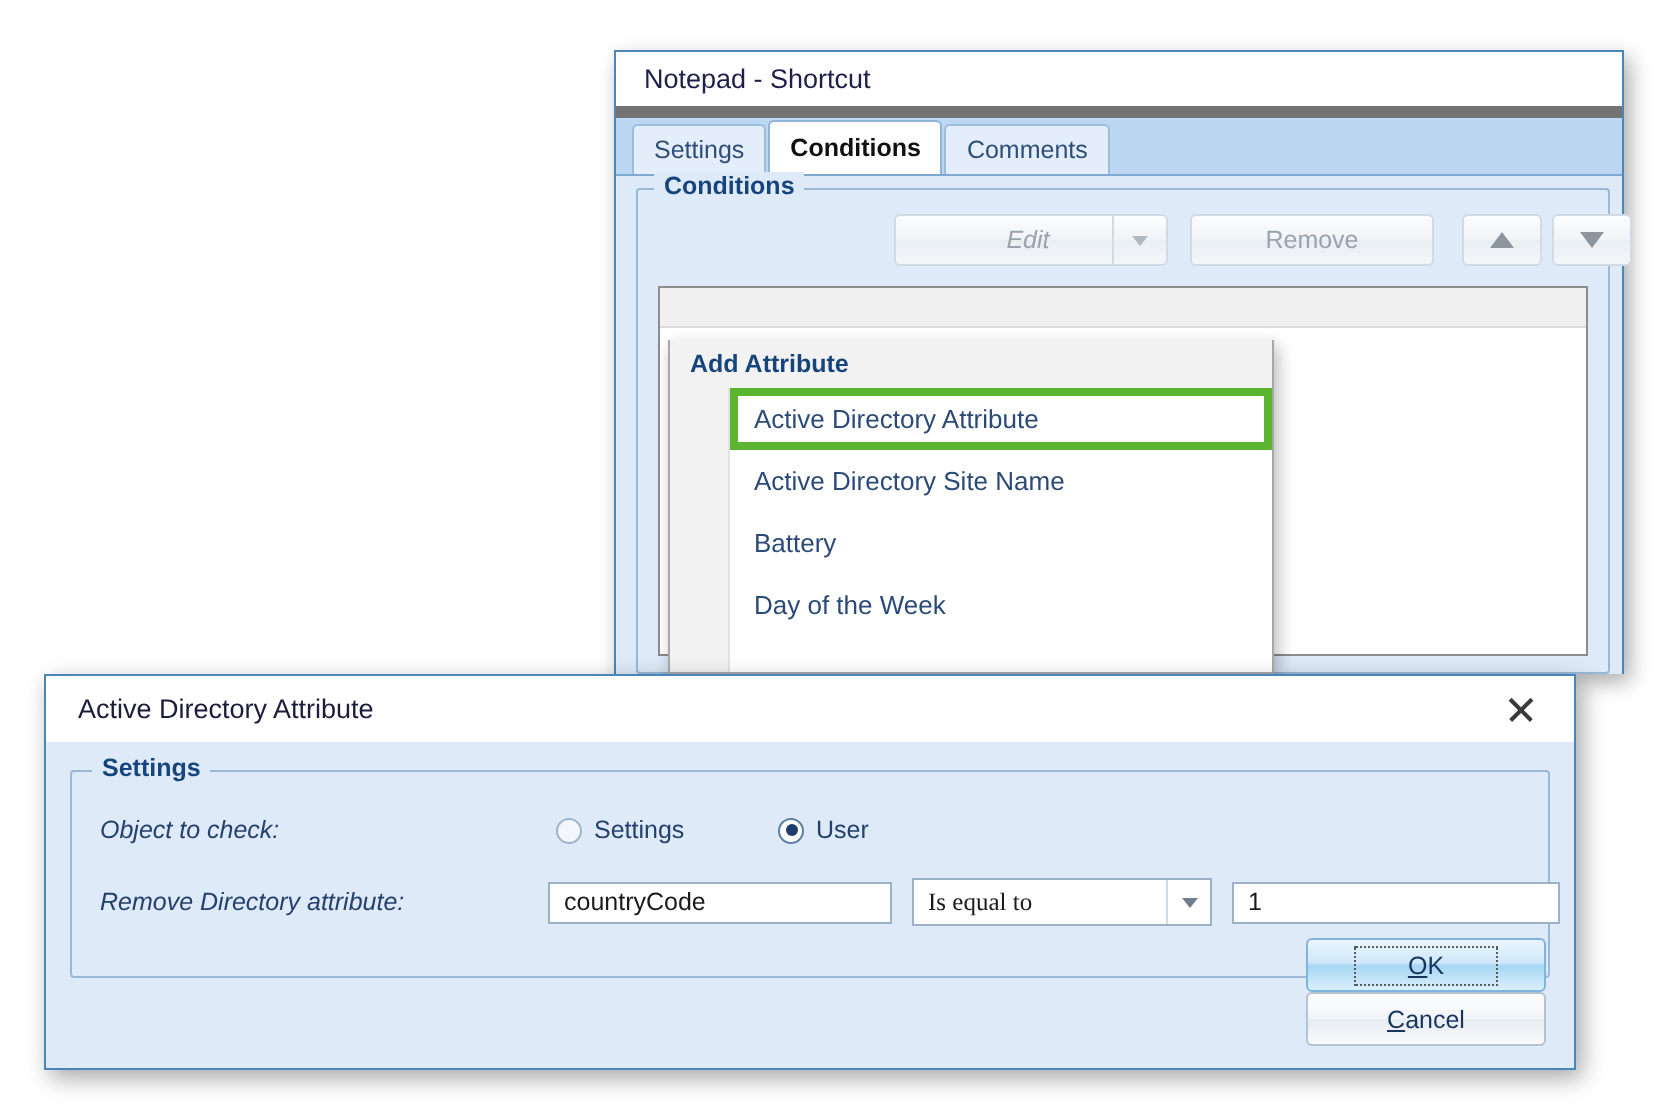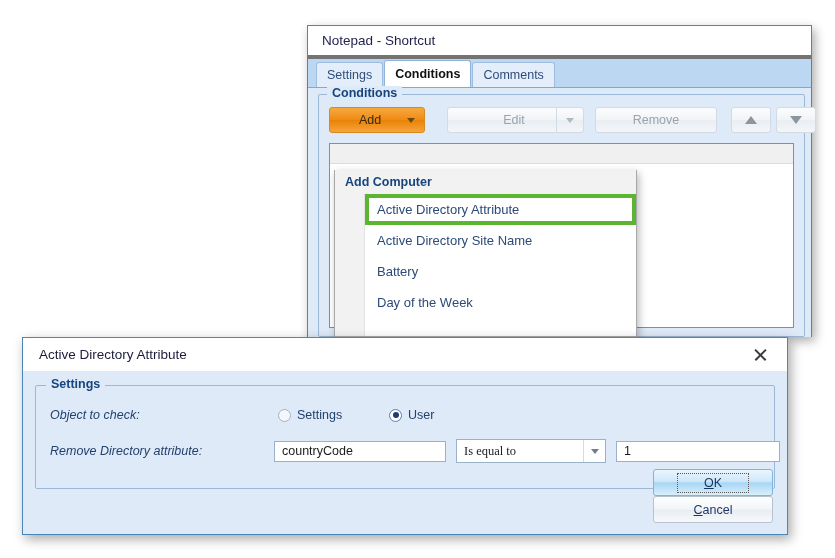--- a/index.html
+++ b/index.html
@@ -18,21 +18,21 @@
     left: 307px; top: 25px; width: 505px; height: 312px;
     background: #eef3fb;
     border: 1px solid #4a86b8;
     box-shadow: 3px 4px 10px rgba(0,0,0,0.33);
   }
   .win-title {
     height: 33px; background:#ffffff;
     display:flex; align-items:center;
     padding-left: 14px;
     font-size: 13.5px; color:#1f1f4a;
-    border-bottom: 4px solid #737373;
+    border-bottom: 6px solid #737373;
   }
   .tabstrip {
     height: 29px; background:#bcd7f2;
     display:flex; align-items:flex-end;
     padding-left: 8px;
     border-bottom: 1px solid #7fa9d0;
   }
   .tab {
     height: 25px; padding: 0 10px;
     display:flex; align-items:center;
@@ -73,21 +73,21 @@
   .btn-add .lbl { margin-right: 14px; }
   .btn-add .caret {
     position:absolute; right:9px; top:50%; margin-top:-2px;
     width:0;height:0;border-left:4px solid transparent;border-right:4px solid transparent;
     border-top:5px solid #6b4a12;
   }
   .btn-dis {
     background: linear-gradient(180deg,#fbfcfd 0%,#f1f4f7 50%,#e9eef3 51%,#f3f6f9 100%);
     border:1px solid #d2dbe4; color:#9aa3ad;
   }
-  .btn-edit { left:118px; width:134px; border-top-right-radius:0;border-bottom-right-radius:0; }
+  .btn-edit { left:118px; width:134px; border-top-right-radius:0;border-bottom-right-radius:0;font-style:italic; }
   .btn-edit-split { left:227px; width:28px; border-top-left-radius:0;border-bottom-left-radius:0; }
   .btn-edit-split .caret2 {
     width:0;height:0;border-left:4px solid transparent;border-right:4px solid transparent;
     border-top:5px solid #b0b8c0;
   }
   .btn-remove { left:266px; width:122px; }
   .btn-up { left:402px; width:40px; }
   .btn-down { left:447px; width:40px; }
   .tri-up { width:0;height:0;border-left:6px solid transparent;border-right:6px solid transparent;border-bottom:8px solid #8d959d; }
   .tri-down { width:0;height:0;border-left:6px solid transparent;border-right:6px solid transparent;border-top:8px solid #8d959d; }
@@ -230,24 +230,20 @@
       <div class="tab">
         <span>Comments</span>
       </div>
     </div>
 
     <div class="win-body">
       <div class="groupbox">
         <div class="groupbox-label">Conditions</div>
 
         <div class="btnrow">
-          <div class="btn btn-add">
-            <span class="lbl">Add</span>
-            <span class="caret"></span>
-          </div>
           <div class="btn btn-dis btn-edit">
             <span>Edit</span>
           </div>
           <div class="btn btn-dis btn-edit-split">
             <span class="caret2"></span>
           </div>
           <div class="btn btn-dis btn-remove">
             <span>Remove</span>
           </div>
           <div class="btn btn-dis btn-up">
@@ -259,21 +255,21 @@
         </div>
 
         <div class="listview">
           <div class="listview-header"></div>
         </div>
       </div>
     </div>
   </div>
 
   <div class="menu">
-    <div class="menu-header">Add Computer</div>
+    <div class="menu-header">Add Attribute</div>
     <div class="menu-gutter"></div>
     <div class="menu-items">
       <div class="menu-item highlighted">
         <span>Active Directory Attribute</span>
       </div>
       <div class="menu-item">
         <span>Active Directory Site Name</span>
       </div>
       <div class="menu-item">
         <span>Battery</span>

